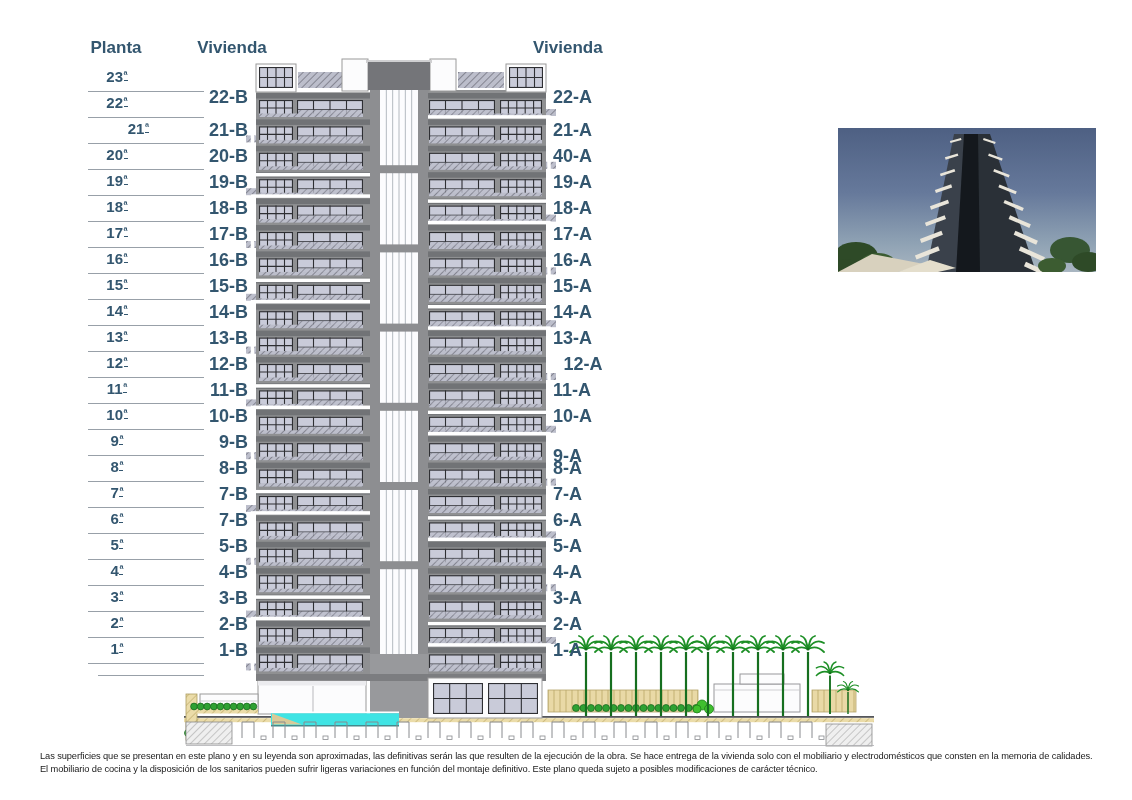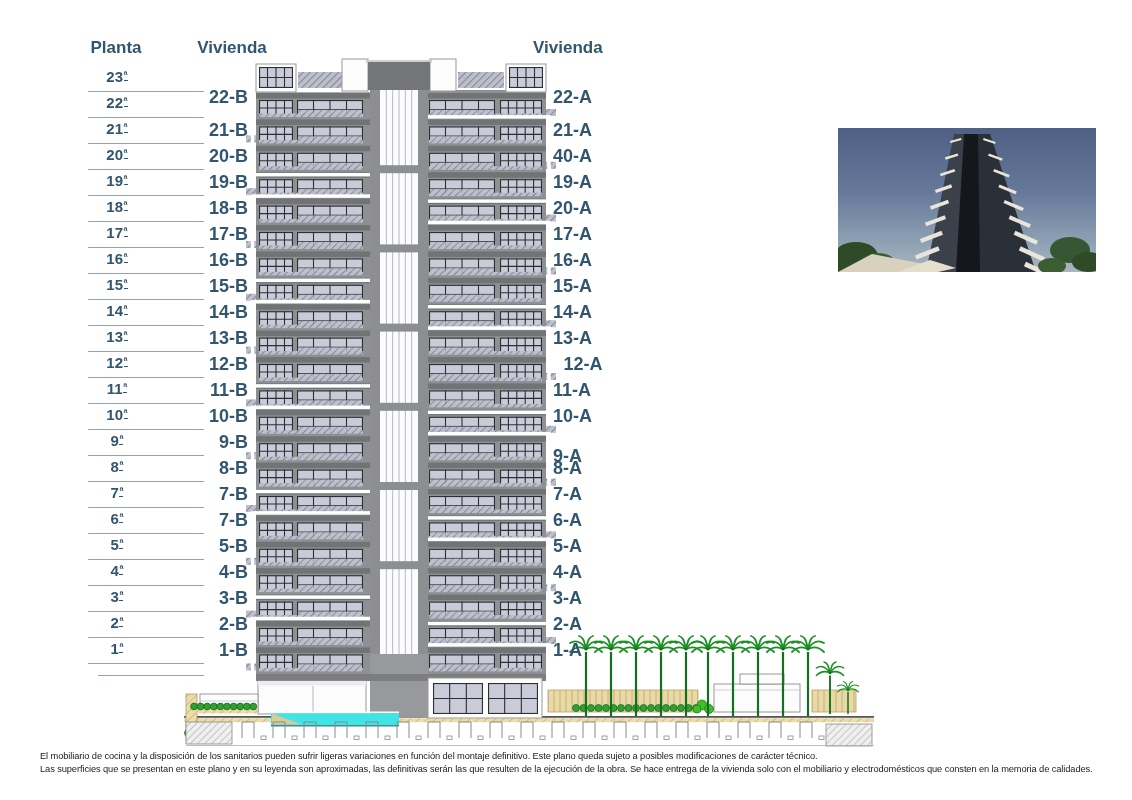--- a/index.html
+++ b/index.html
@@ -1043,21 +1043,21 @@
 
   <div class="hdr" id="hdr-planta">Planta</div>
   <div class="hdr" id="hdr-viv-b">Vivienda</div>
   <div class="hdr" id="hdr-viv-a">Vivienda</div>
 
   <div id="planta-col">
       <div class="planta-row" style="top: 68px;"><span>23</span><span class="ord">ª</span></div>
       <div class="row-line" style="top: 91px;"></div>
       <div class="planta-row" style="top: 94px;"><span>22</span><span class="ord">ª</span></div>
       <div class="row-line" style="top: 117px;"></div>
-      <div class="planta-row" style="top: 120px;"><span>21</span><span class="ord">ª</span></div>
+      <div class="planta-row" style="top: 120px; text-align: right;"><span>21</span><span class="ord">ª</span></div>
       <div class="row-line" style="top: 143px;"></div>
       <div class="planta-row" style="top: 146px;"><span>20</span><span class="ord">ª</span></div>
       <div class="row-line" style="top: 169px;"></div>
       <div class="planta-row" style="top: 172px;"><span>19</span><span class="ord">ª</span></div>
       <div class="row-line" style="top: 195px;"></div>
       <div class="planta-row" style="top: 198px;"><span>18</span><span class="ord">ª</span></div>
       <div class="row-line" style="top: 221px;"></div>
       <div class="planta-row" style="top: 224px;"><span>17</span><span class="ord">ª</span></div>
       <div class="row-line" style="top: 247px;"></div>
       <div class="planta-row" style="top: 250px;"><span>16</span><span class="ord">ª</span></div>
@@ -1116,21 +1116,21 @@
       <div class="viv-label viv-b" style="top: 563px;">4-B</div>
       <div class="viv-label viv-b" style="top: 589px;">3-B</div>
       <div class="viv-label viv-b" style="top: 615px;">2-B</div>
       <div class="viv-label viv-b" style="top: 641px;">1-B</div>
     </div>
   <div id="viv-a-col">
       <div class="viv-label viv-a" style="top: 88px;">22-A</div>
       <div class="viv-label viv-a" style="top: 121px;">21-A</div>
       <div class="viv-label viv-a" style="top: 147px;">40-A</div>
       <div class="viv-label viv-a" style="top: 173px;">19-A</div>
-      <div class="viv-label viv-a" style="top: 199px;">20-A</div>
+      <div class="viv-label viv-a" style="top: 199px;">18-A</div>
       <div class="viv-label viv-a" style="top: 225px;">17-A</div>
       <div class="viv-label viv-a" style="top: 251px;">16-A</div>
       <div class="viv-label viv-a" style="top: 277px;">15-A</div>
       <div class="viv-label viv-a" style="top: 303px;">14-A</div>
       <div class="viv-label viv-a" style="top: 329px;">13-A</div>
       <div class="viv-label viv-a" style="top: 355px; text-align: center;">12-A</div>
       <div class="viv-label viv-a" style="top: 381px;">11-A</div>
       <div class="viv-label viv-a" style="top: 407px;">10-A</div>
       <div class="viv-label viv-a" style="top: 413px; margin-top: 34px;">9-A</div>
       <div class="viv-label viv-a" style="top: 459px;">8-A</div>
@@ -1178,16 +1178,16 @@
         <ellipse cx="40" cy="136" rx="18" ry="11" fill="#3C5C31"></ellipse>
         <ellipse cx="8" cy="140" rx="14" ry="9" fill="#2E4A27"></ellipse>
         <ellipse cx="232" cy="122" rx="20" ry="13" fill="#375633"></ellipse>
         <ellipse cx="250" cy="134" rx="16" ry="10" fill="#2E4A27"></ellipse>
         <ellipse cx="214" cy="138" rx="14" ry="8" fill="#3C5C31"></ellipse>
         <polygon points="0,144 34,126 86,136 60,144" fill="#D8D1BE"></polygon>
         <polygon points="60,144 92,132 118,140 100,144" fill="#E4DECC"></polygon>
       </svg></div>
 
   <div class="disclaimer">
+    <div>Las superficies que se presentan en este plano y en su leyenda son aproximadas, las definitivas serán las que resulten de la ejecución de la obra. Se hace entrega de la vivienda solo con el mobiliario y electrodomésticos que consten en la memoria de calidades.</div>
     <div>El mobiliario de cocina y la disposición de los sanitarios pueden sufrir ligeras variaciones en función del montaje definitivo. Este plano queda sujeto a posibles modificaciones de carácter técnico.</div>
-    <div>Las superficies que se presentan en este plano y en su leyenda son aproximadas, las definitivas serán las que resulten de la ejecución de la obra. Se hace entrega de la vivienda solo con el mobiliario y electrodomésticos que consten en la memoria de calidades.</div>
   </div>
 </div>
 
 </body></html>

